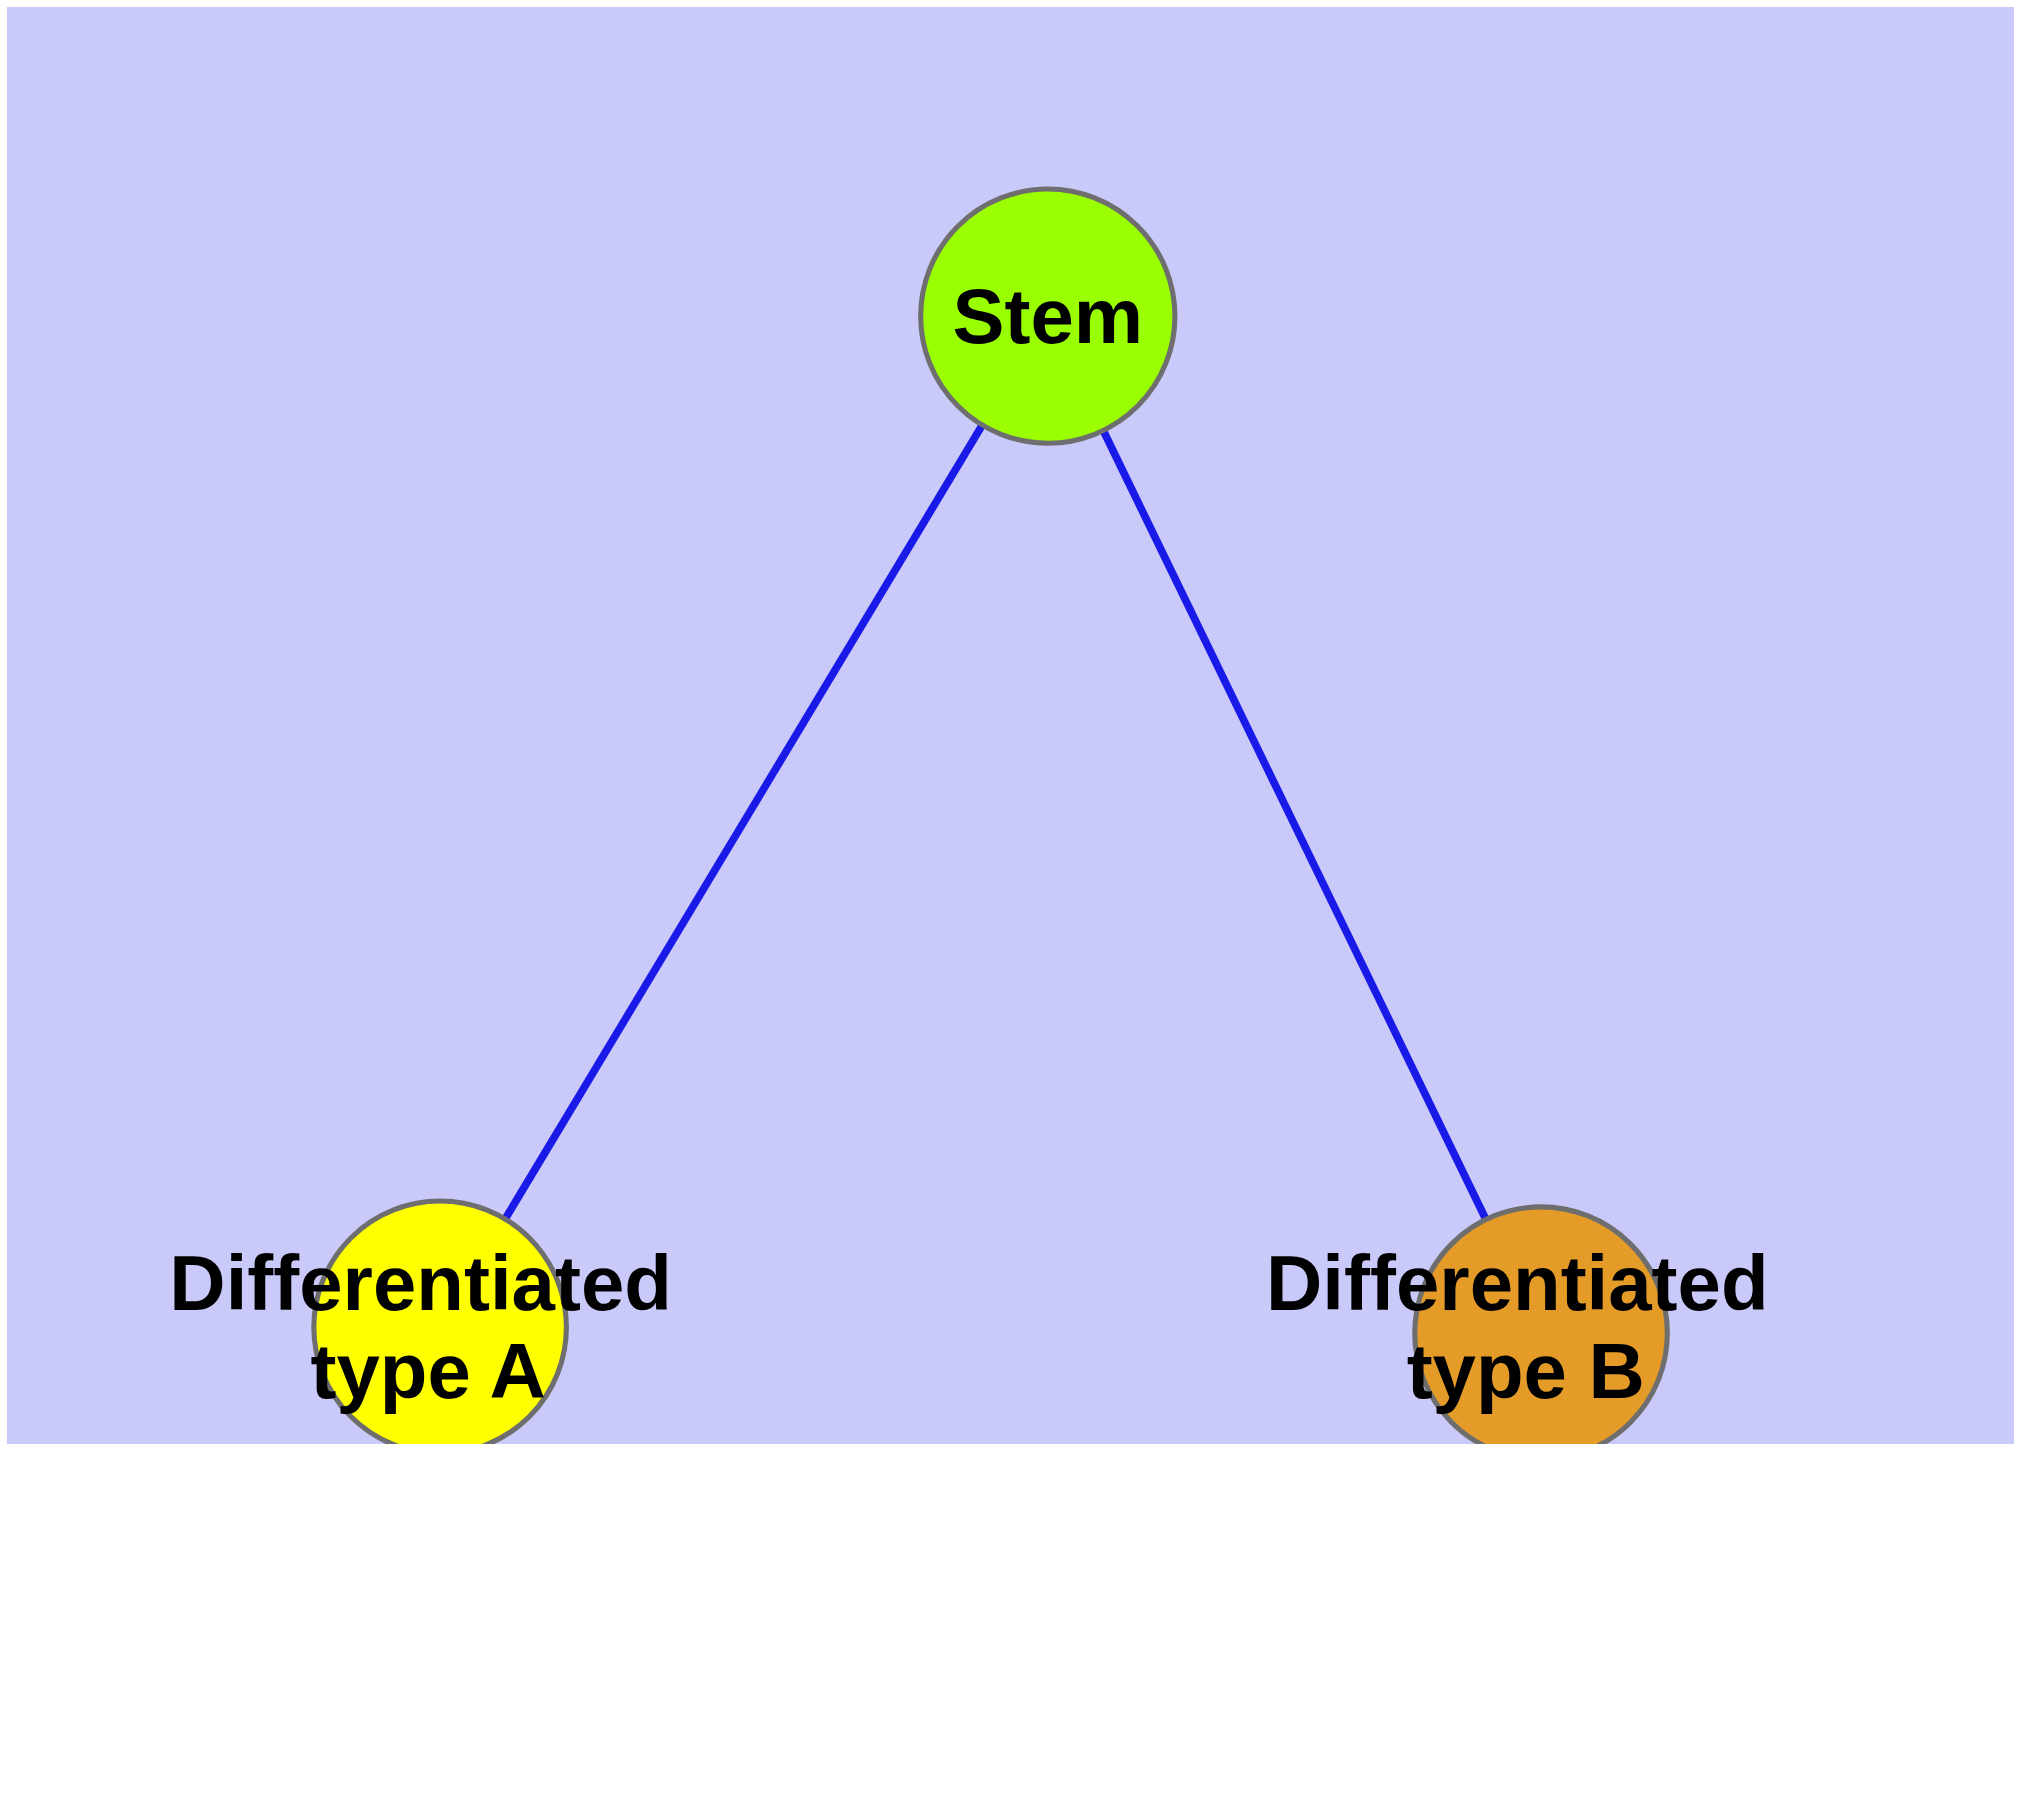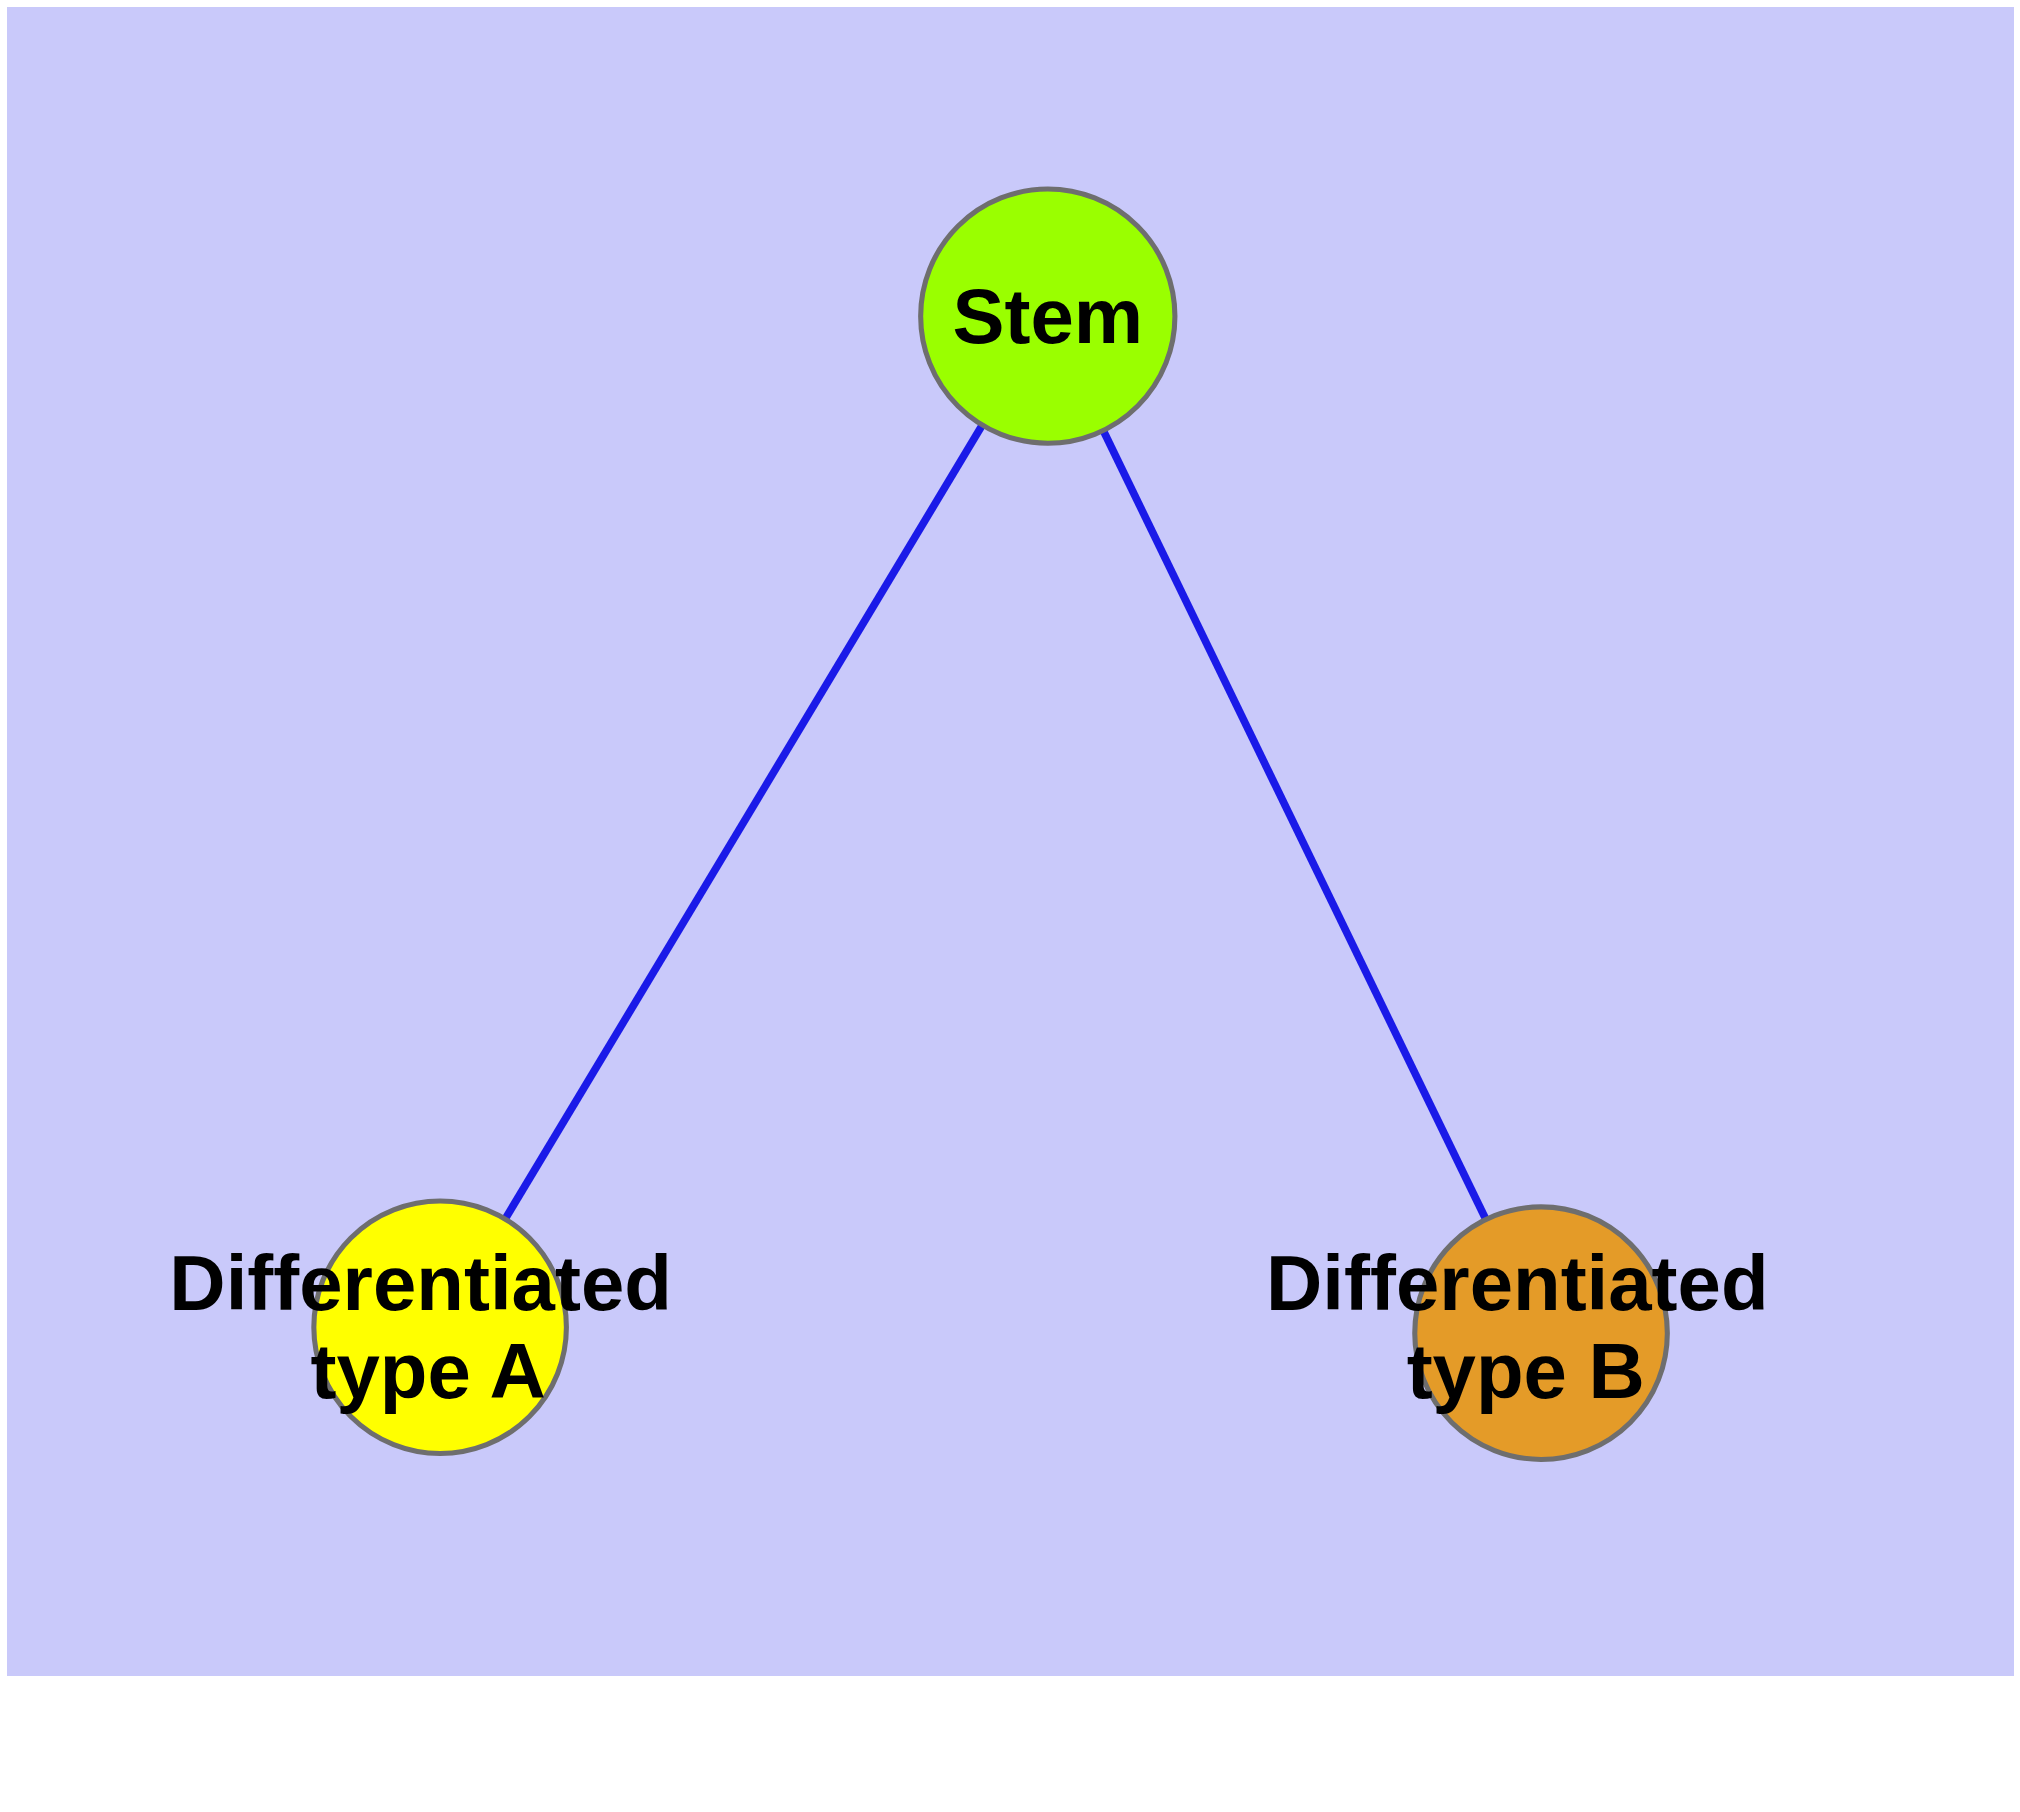--- a/index.html
+++ b/index.html
@@ -3,21 +3,21 @@
 <meta charset="utf-8">
 <style>
   html, body {
     margin: 0;
     padding: 0;
     background: #ffffff;
   }
   #canvas {
     position: relative;
     width: 2021px;
-    height: 1676px;
+    height: 1444px;
     background: #ffffff;
     overflow: hidden;
     font-family: "Liberation Sans", sans-serif;
   }
   #plot-area {
     position: absolute;
     left: 6.8px;
     top: 6.8px;
     width: 2007px;
     height: 1798px;

